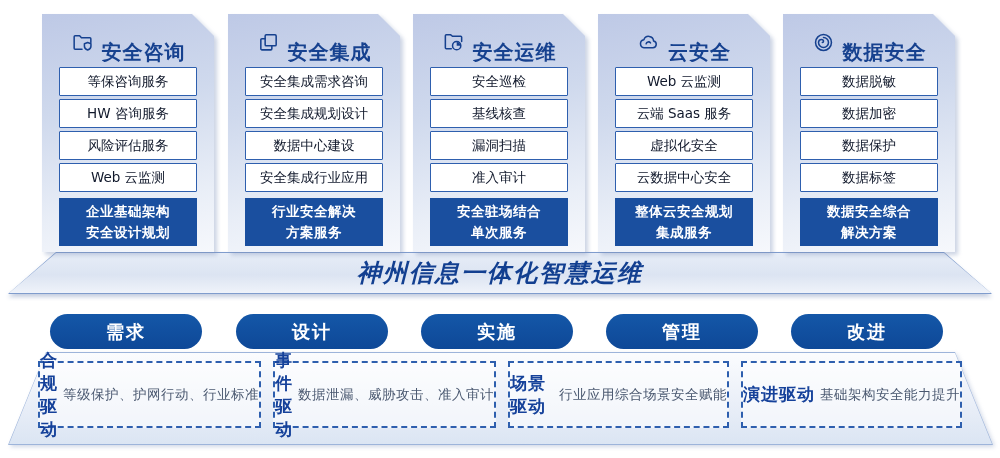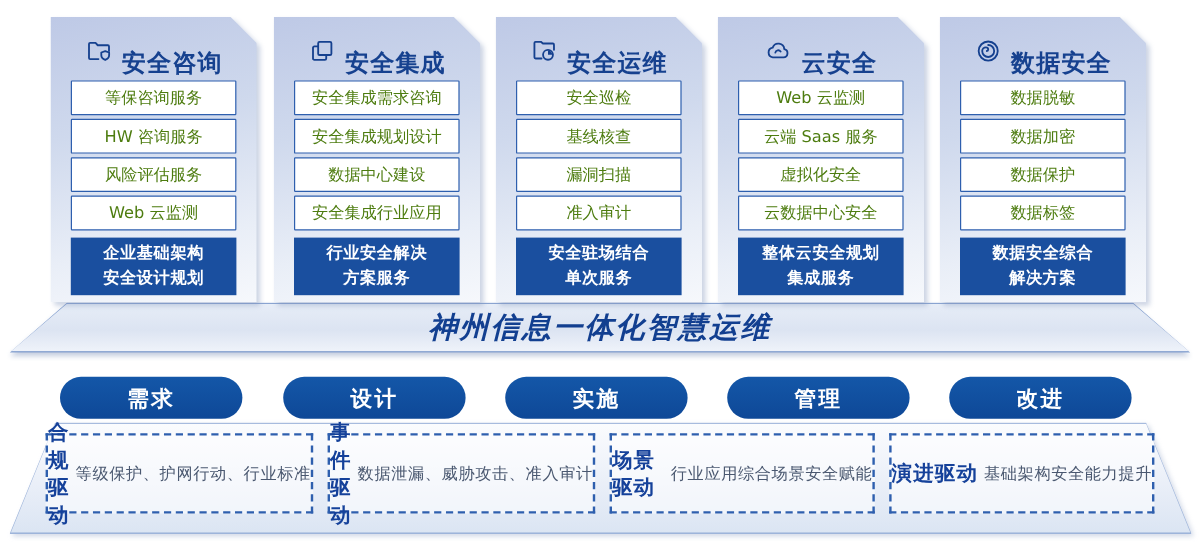--- a/index.html
+++ b/index.html
@@ -15,21 +15,21 @@
              background:linear-gradient(168deg,#bec9e6 0%,#cfd9ed 38%,#e9eef7 76%,#f6f8fc 100%); }
   .card-content { position:relative; height:100%; padding:0 17px; }
   .card-head { margin-top:14px; height:28px; display:flex; align-items:center; justify-content:center; gap:8px; }
   .card-title { font-size:20px; font-weight:700; color:#16418f; letter-spacing:1px; white-space:nowrap;margin-top:20px; }
   .icon { width:23px; height:23px; flex:0 0 auto; }
   .icon path, .icon rect, .icon circle { stroke:#16418f; stroke-width:1.6; fill:none; stroke-linejoin:round; stroke-linecap:round; }
   .icon .fill { fill:#16418f; stroke:none; }
   .items { margin-top:11px; }
   .item { height:29px; background:#ffffff; border:1.4px solid #2e5fae; border-radius:1px;
           display:flex; align-items:center; justify-content:center;
-          font-size:13.5px; color:#4d7c0f; white-space:nowrap; }
+          font-size:13.5px; color:#0f172a; white-space:nowrap; }
   .item + .item { margin-top:3px; }
   .highlight { margin-top:6px; height:48px; background:#1a4f9f; color:#ffffff;
                display:flex; flex-direction:column; align-items:center; justify-content:center;
                font-size:13.5px; font-weight:700; line-height:1.55; letter-spacing:.5px; }
 
   
   .banner { position:absolute; left:8px; top:252px; width:984px; height:42px; z-index:1;
             filter:drop-shadow(0 3px 2px rgba(125,145,185,.45)); }
   .banner .tz-border { position:absolute; inset:0; background:#7f9ccd;
             clip-path:polygon(48px 0, calc(100% - 48px) 0, 100% 100%, 0 100%); }

